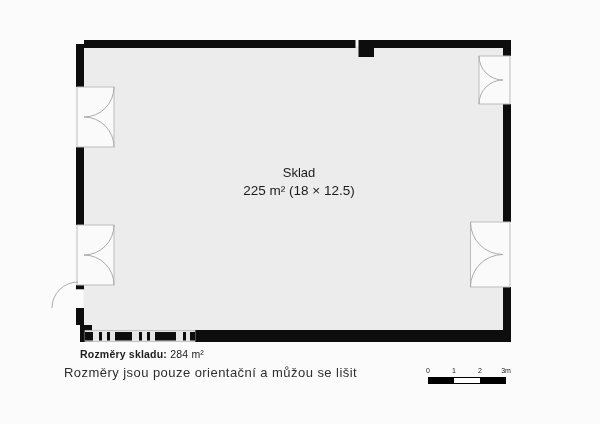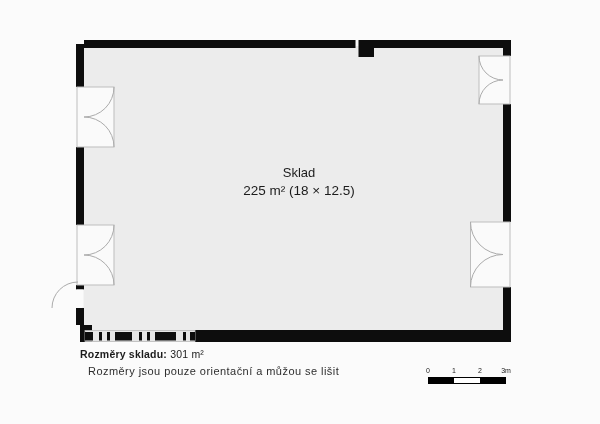--- a/index.html
+++ b/index.html
@@ -15,22 +15,22 @@
 
   .room-name { font-size: 13px; font-weight: 400; fill: #1c1c1c; }
   .room-dim  { font-size: 13.5px; font-weight: 400; fill: #1c1c1c; }
 
   .footer-area {
     position: absolute; left: 80px; top: 348px;
     font-size: 10.5px; color: #1b1b1b; letter-spacing: 0.2px;
   }
   .footer-area b { font-weight: 700; }
   .footer-disclaimer {
-    position: absolute; left: 88px; top: 365px;
-    font-size: 11px; color: #2e2e2e; letter-spacing: 0.45px;
+    position: absolute; left: 64px; top: 365px;
+    font-size: 13px; color: #2e2e2e; letter-spacing: 0.45px;
   }
   .scalebar {
     position: absolute; left: 428px; top: 366px; width: 78px;
   }
   .scalebar .ticks {
     position: relative; height: 9px; font-size: 7px; color: #222;
   }
   .scalebar .ticks span {
     position: absolute; transform: translateX(-50%); line-height: 9px;
   }
@@ -116,21 +116,21 @@
         <path d="M78 282 A26 26 0 0 0 52 308" fill="none" stroke="#ababab"></path>
       </g>
     </g>
 
     <text x="299" y="177" text-anchor="middle" class="room-name">Sklad</text>
     <text x="299" y="195" text-anchor="middle" class="room-dim">225 m² (18 × 12.5)</text>
   </svg>
 
   <div class="footer-area">
     <b>Rozměry skladu:</b>
-    <span>301 m²</span>
+    <span>284 m²</span>
   </div>
   <div class="footer-disclaimer">Rozměry jsou pouze orientační a můžou se lišit</div>
 
   <div class="scalebar">
     <div class="ticks">
       <span style="left:0%">0</span>
       <span style="left:33.3%">1</span>
       <span style="left:66.6%">2</span>
       <span style="left:100%">3m</span>
     </div>

